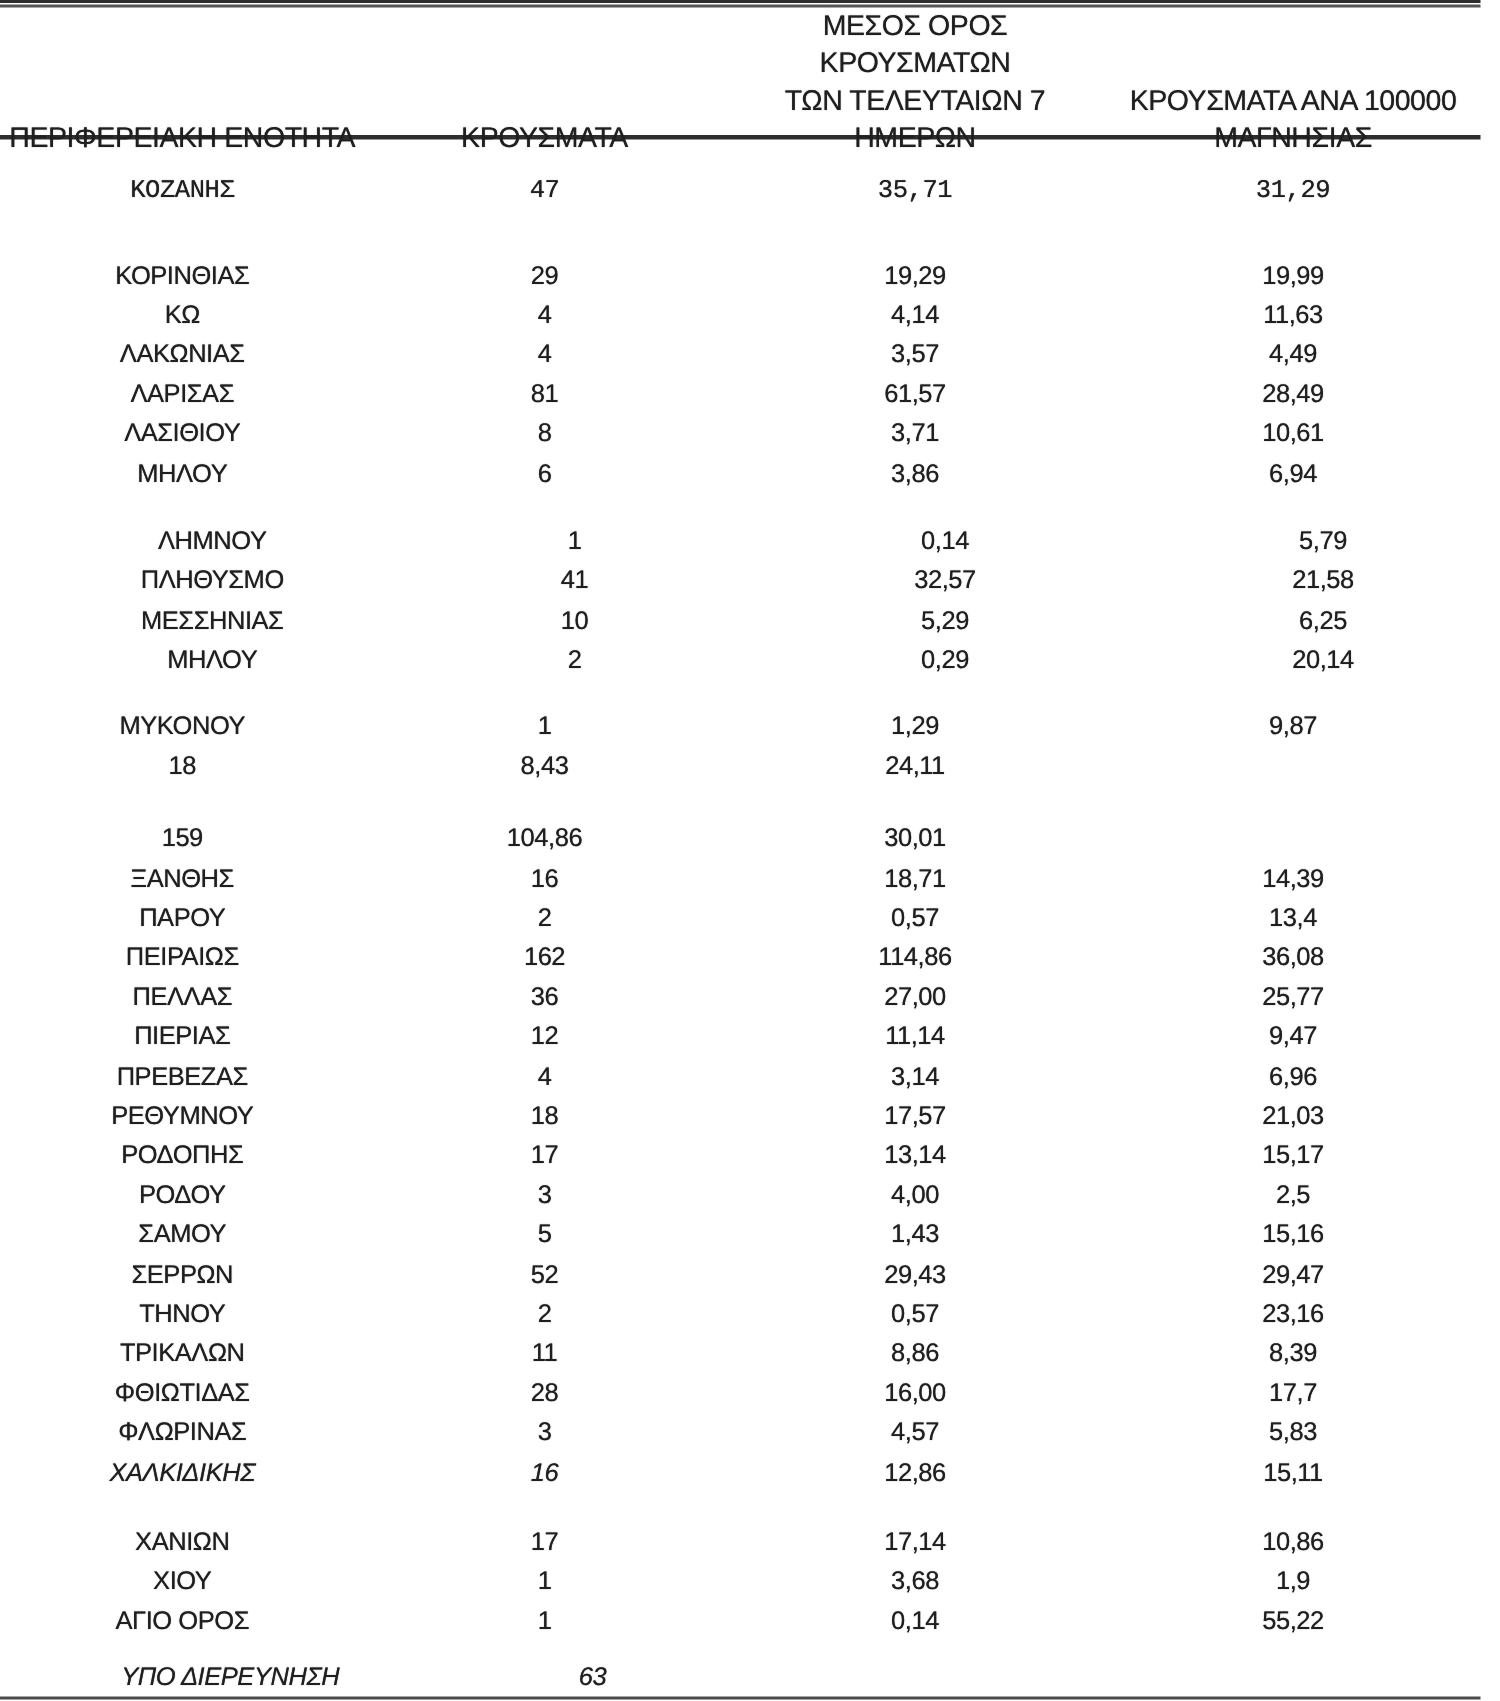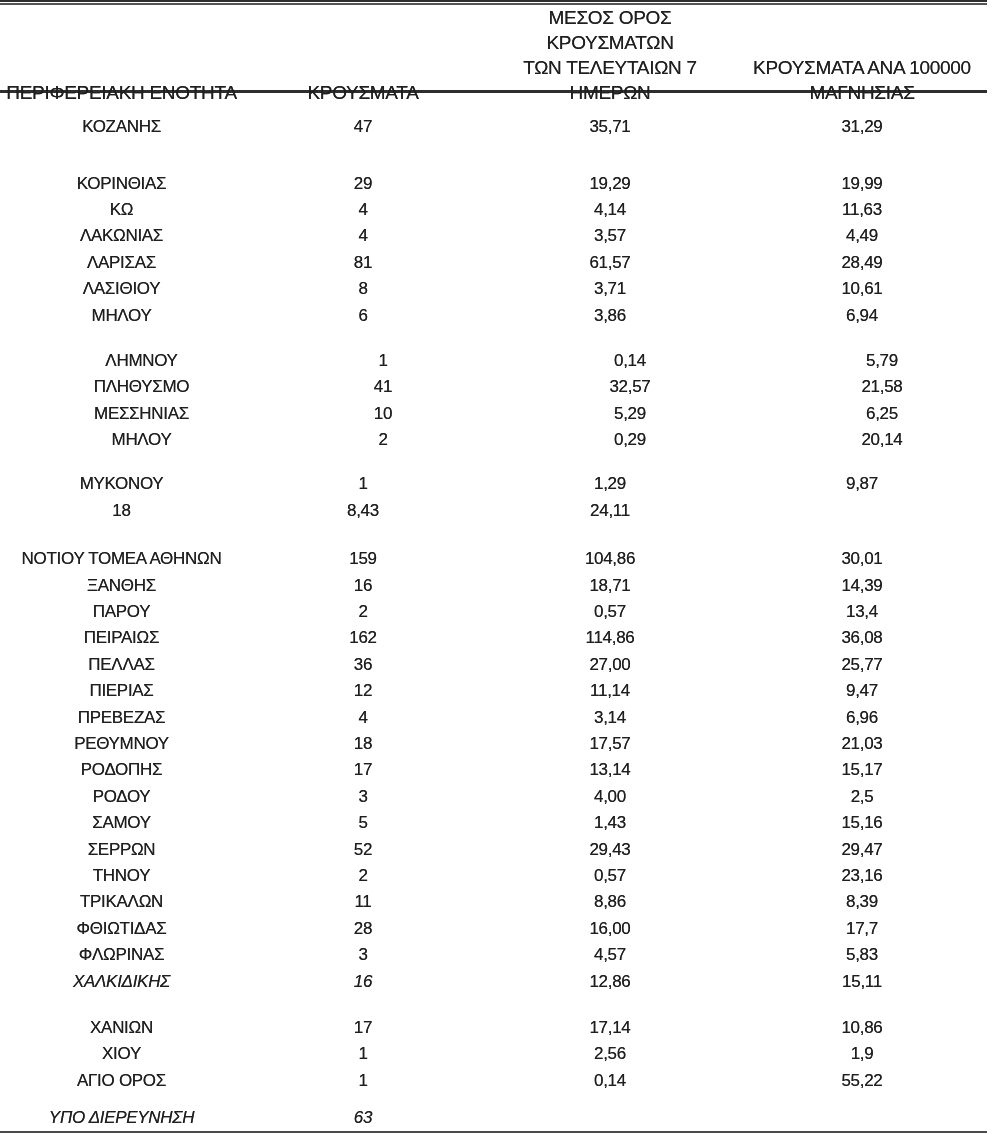--- a/index.html
+++ b/index.html
@@ -46,27 +46,27 @@
   }
   .cell {
     text-align: center;
     font-size: 17px;
     letter-spacing: -0.3px;
     text-shadow: 0 0 0.6px rgba(25,25,30,0.85);
     white-space: nowrap;
   }
   .cell.italic { font-style: italic; }
 
-  .group:nth-child(1) { margin-top: 21px; }
+  .group:nth-child(1) { margin-top: 21px; font-family: Liberation Mono, monospace; }
   .group:nth-child(2) { margin-top: 30px; }
   .group:nth-child(3) { margin-top: 19px; padding-left: 20px; }
   .group:nth-child(4) { margin-top: 18px; }
   .group:nth-child(5) { margin-top: 22px; }
   .group:nth-child(6) { margin-top: 20px; }
-  .group:nth-child(7) { margin-top: 11px; }
+  .group:nth-child(7) { margin-top: 11px; padding-left: 32px; }
 
   .bottom-rule {
     box-sizing: border-box;
     height: 8px;
     border-top: 2px solid #4a4a4a;
     border-bottom: 3px solid #2e2e2e;
   }
 </style>
 </head>
 <body>
@@ -174,21 +174,20 @@
             <div class="cell">9,87</div>
           </div>
           <div class="row">
             <div class="cell">18</div>
             <div class="cell">8,43</div>
             <div class="cell">24,11</div>
           </div>
         </div>
         <div class="group">
           <div class="row">
-            <div class="cell">ΝΟΤΙΟΥ ΤΟΜΕΑ ΑΘΗΝΩΝ</div>
             <div class="cell">159</div>
             <div class="cell">104,86</div>
             <div class="cell">30,01</div>
           </div>
           <div class="row">
             <div class="cell">ΞΑΝΘΗΣ</div>
             <div class="cell">16</div>
             <div class="cell">18,71</div>
             <div class="cell">14,39</div>
           </div>
@@ -286,21 +285,21 @@
         <div class="group">
           <div class="row">
             <div class="cell">ΧΑΝΙΩΝ</div>
             <div class="cell">17</div>
             <div class="cell">17,14</div>
             <div class="cell">10,86</div>
           </div>
           <div class="row">
             <div class="cell">ΧΙΟΥ</div>
             <div class="cell">1</div>
-            <div class="cell">2,56</div>
+            <div class="cell">3,68</div>
             <div class="cell">1,9</div>
           </div>
           <div class="row">
             <div class="cell">ΑΓΙΟ ΟΡΟΣ</div>
             <div class="cell">1</div>
             <div class="cell">0,14</div>
             <div class="cell">55,22</div>
           </div>
         </div>
         <div class="group">

